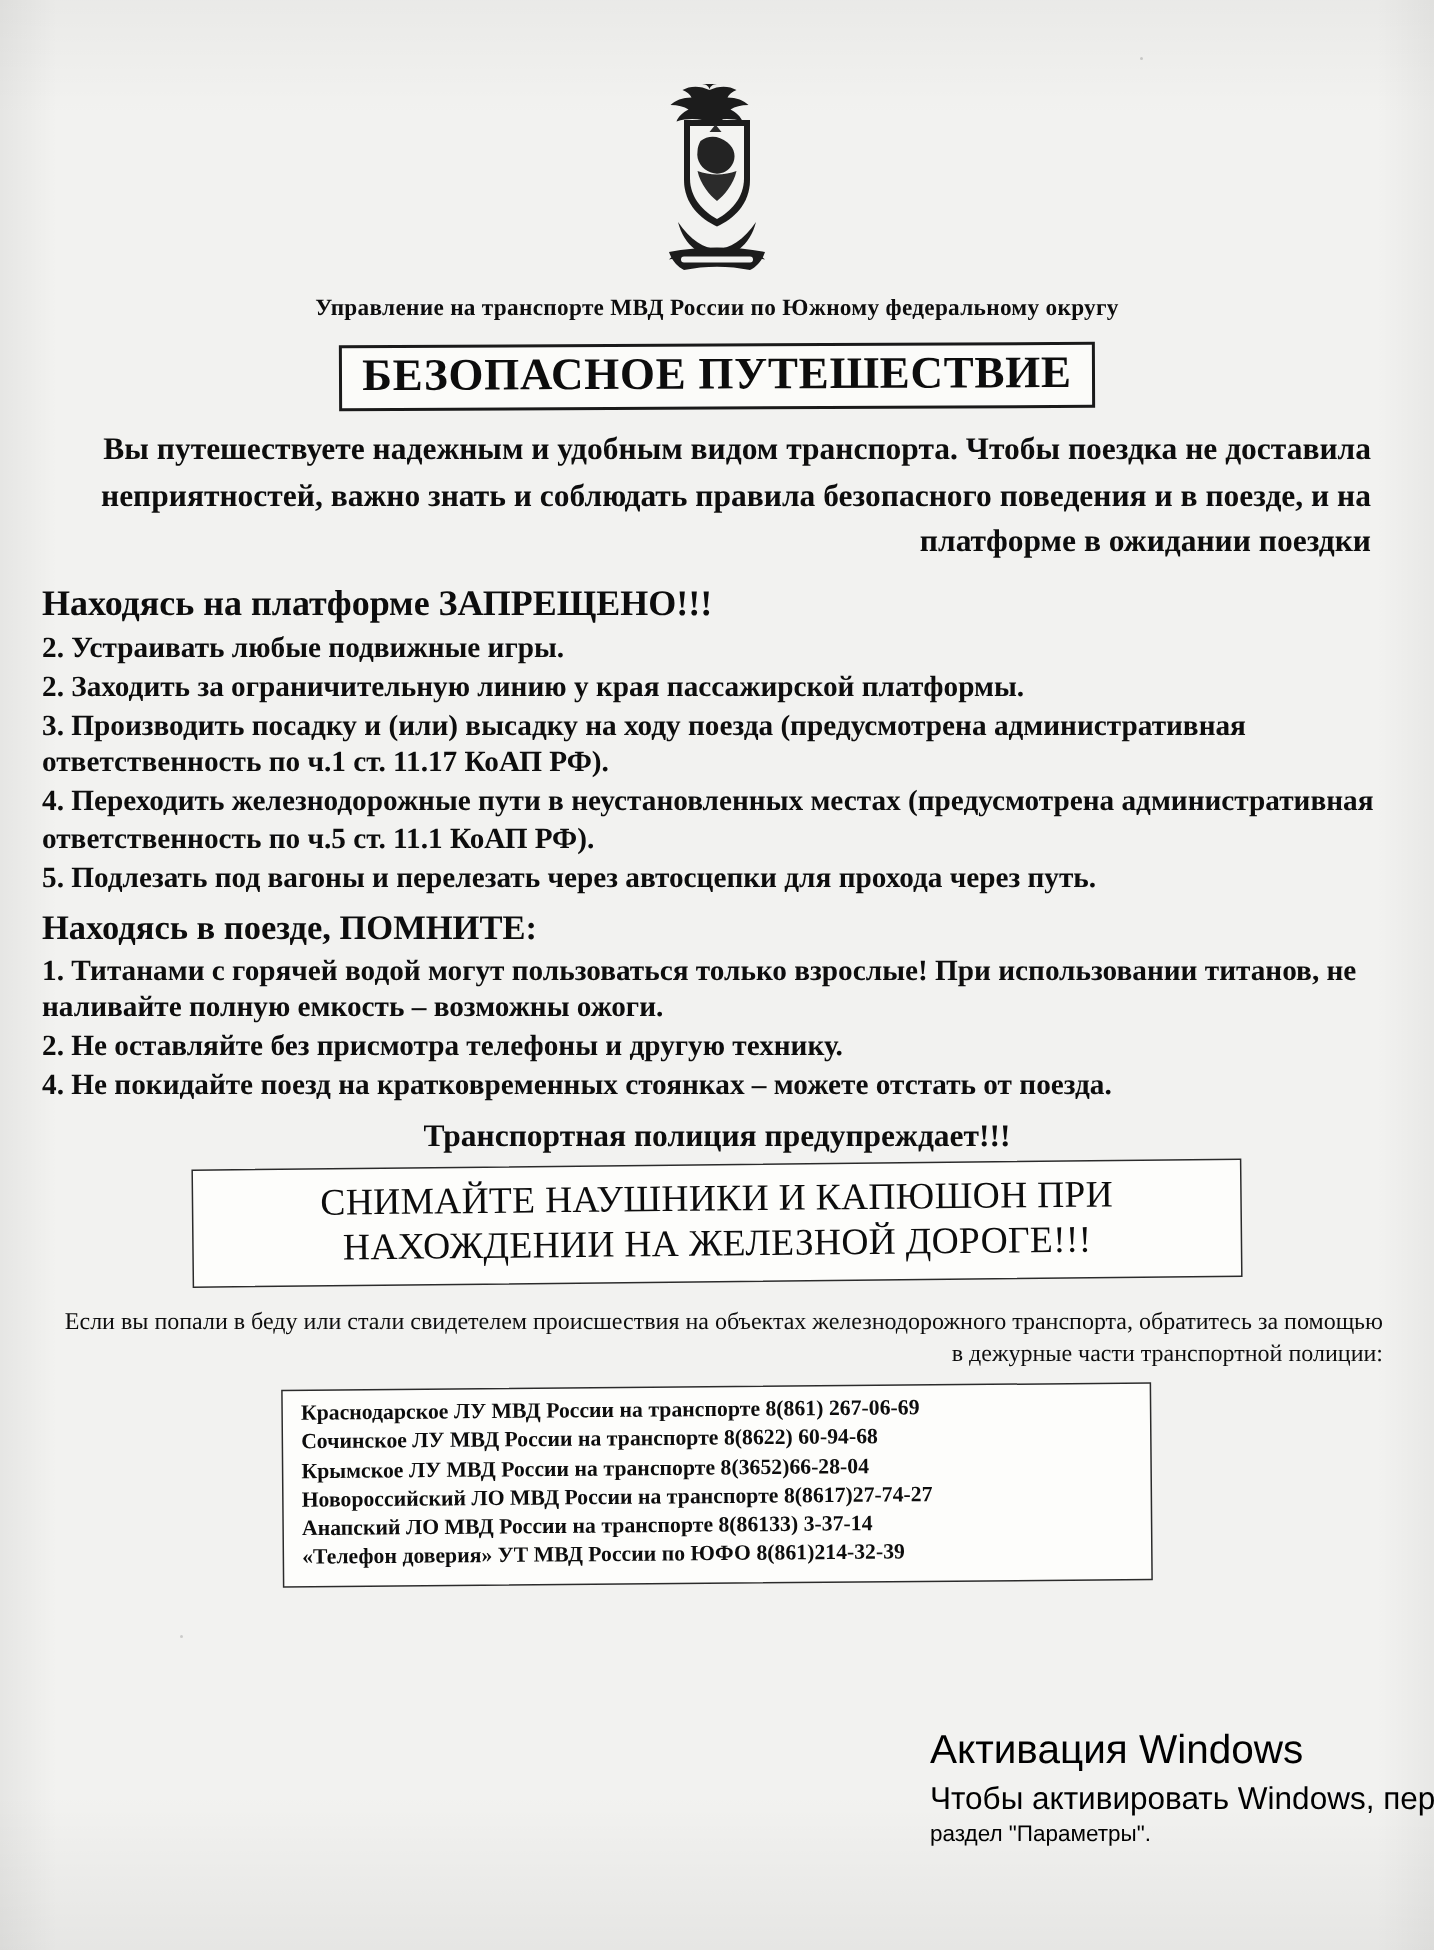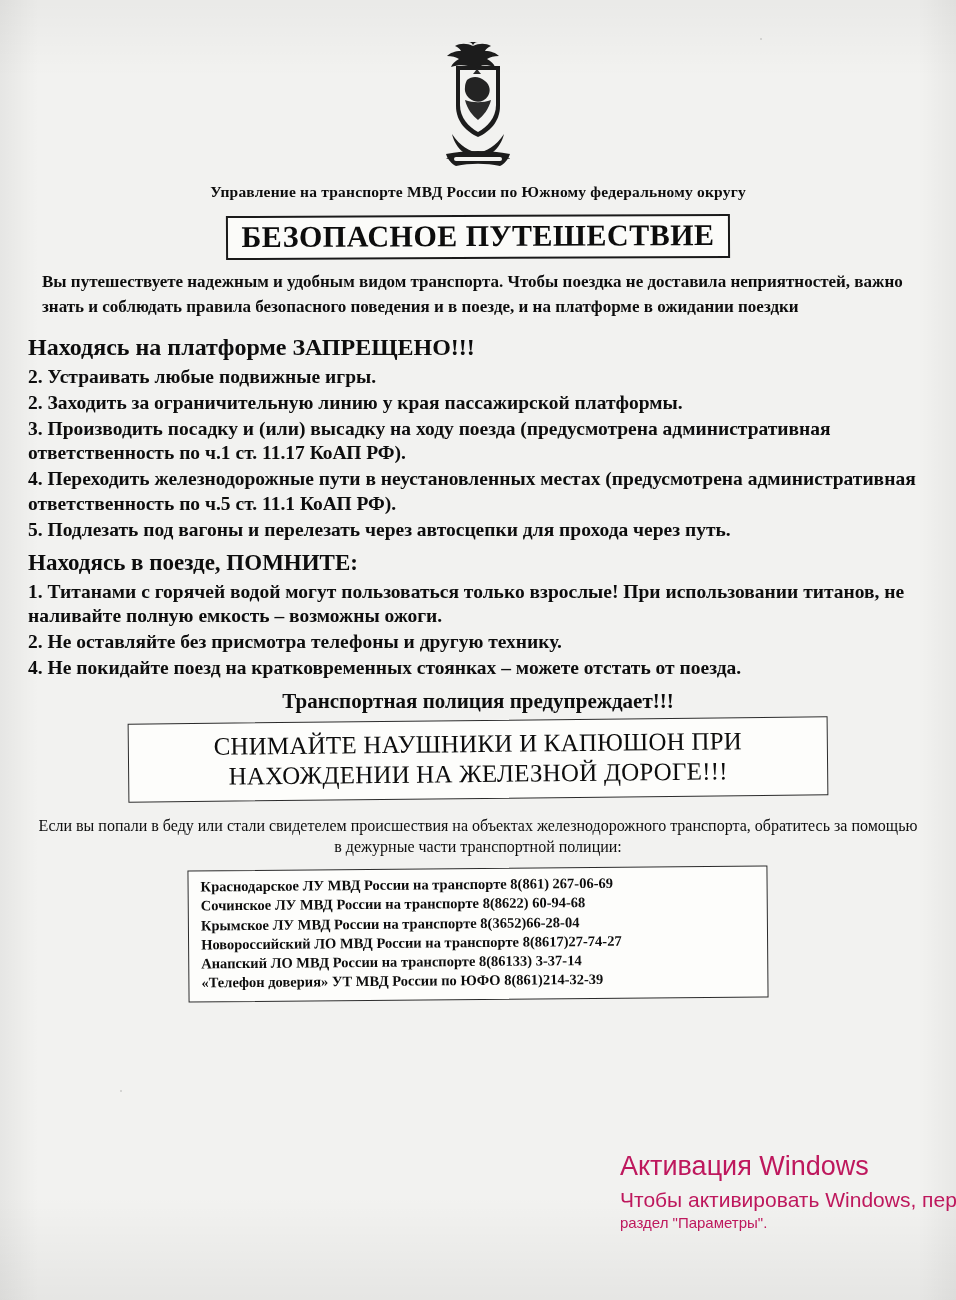--- a/index.html
+++ b/index.html
@@ -16,21 +16,21 @@
     position: relative;
   }
   
   .page {
     position: absolute;
     inset: 0;
     background:
       linear-gradient(180deg, rgba(0,0,0,0.035) 0%, rgba(0,0,0,0.0) 6%, rgba(0,0,0,0.0) 92%, rgba(0,0,0,0.05) 100%),
       linear-gradient(90deg, rgba(0,0,0,0.05) 0%, rgba(0,0,0,0.0) 4%, rgba(0,0,0,0.0) 96%, rgba(0,0,0,0.045) 100%),
       #f2f2f0;
-    padding: 2px 28px;
+    padding: 16px 28px;
     box-sizing: border-box;
   }
 
   .emblem-wrap {
     width: 100%;
     display: flex;
     justify-content: center;
     padding-top: 34px;
   }
   .emblem {
@@ -59,23 +59,23 @@
     transform: rotate(-0.25deg);
   }
   .title-box .title {
     font-weight: bold;
     font-size: 30px;
     letter-spacing: 0.5px;
     line-height: 1.05;
   }
 
   .lead {
-    text-align: left;
-    font-weight: bold;
-    font-size: 17px;
+    text-align: right;
+    font-weight: bold;
+    font-size: 21px;
     line-height: 1.45;
     margin: 12px 14px 0 14px;
   }
 
   .section-head {
     font-weight: bold;
     font-size: 24px;
     margin: 14px 0 4px 0;
   }
   .section-head.small {
@@ -117,21 +117,21 @@
     font-size: 25px;
     line-height: 1.18;
     font-family: "Liberation Serif", serif;
     letter-spacing: 0.2px;
   }
 
   .footnote {
     font-size: 16px;
     line-height: 1.35;
     margin: 16px 6px 0 6px;
-    text-align: center;
+    text-align: right;
   }
 
   .contacts-box {
     margin: 10px auto 0 auto;
     width: 580px;
     border: 1.4px solid #2b2b2b;
     background: #fdfdfb;
     padding: 6px 10px 8px 12px;
     box-sizing: border-box;
     transform: rotate(-0.5deg);
@@ -143,21 +143,21 @@
     white-space: nowrap;
   }
 
   
   .watermark {
     position: absolute;
     right: 6px;
     top: 1152px;
     width: 330px;
     text-align: left;
-    color: #be185d;
+    color: #000000;
     font-family: "Liberation Sans", sans-serif;
     pointer-events: none;
     user-select: none;
   }
   .watermark .wm1 {
     font-size: 27px;
     line-height: 1.1;
     white-space: nowrap;
   }
   .watermark .wm2 {

